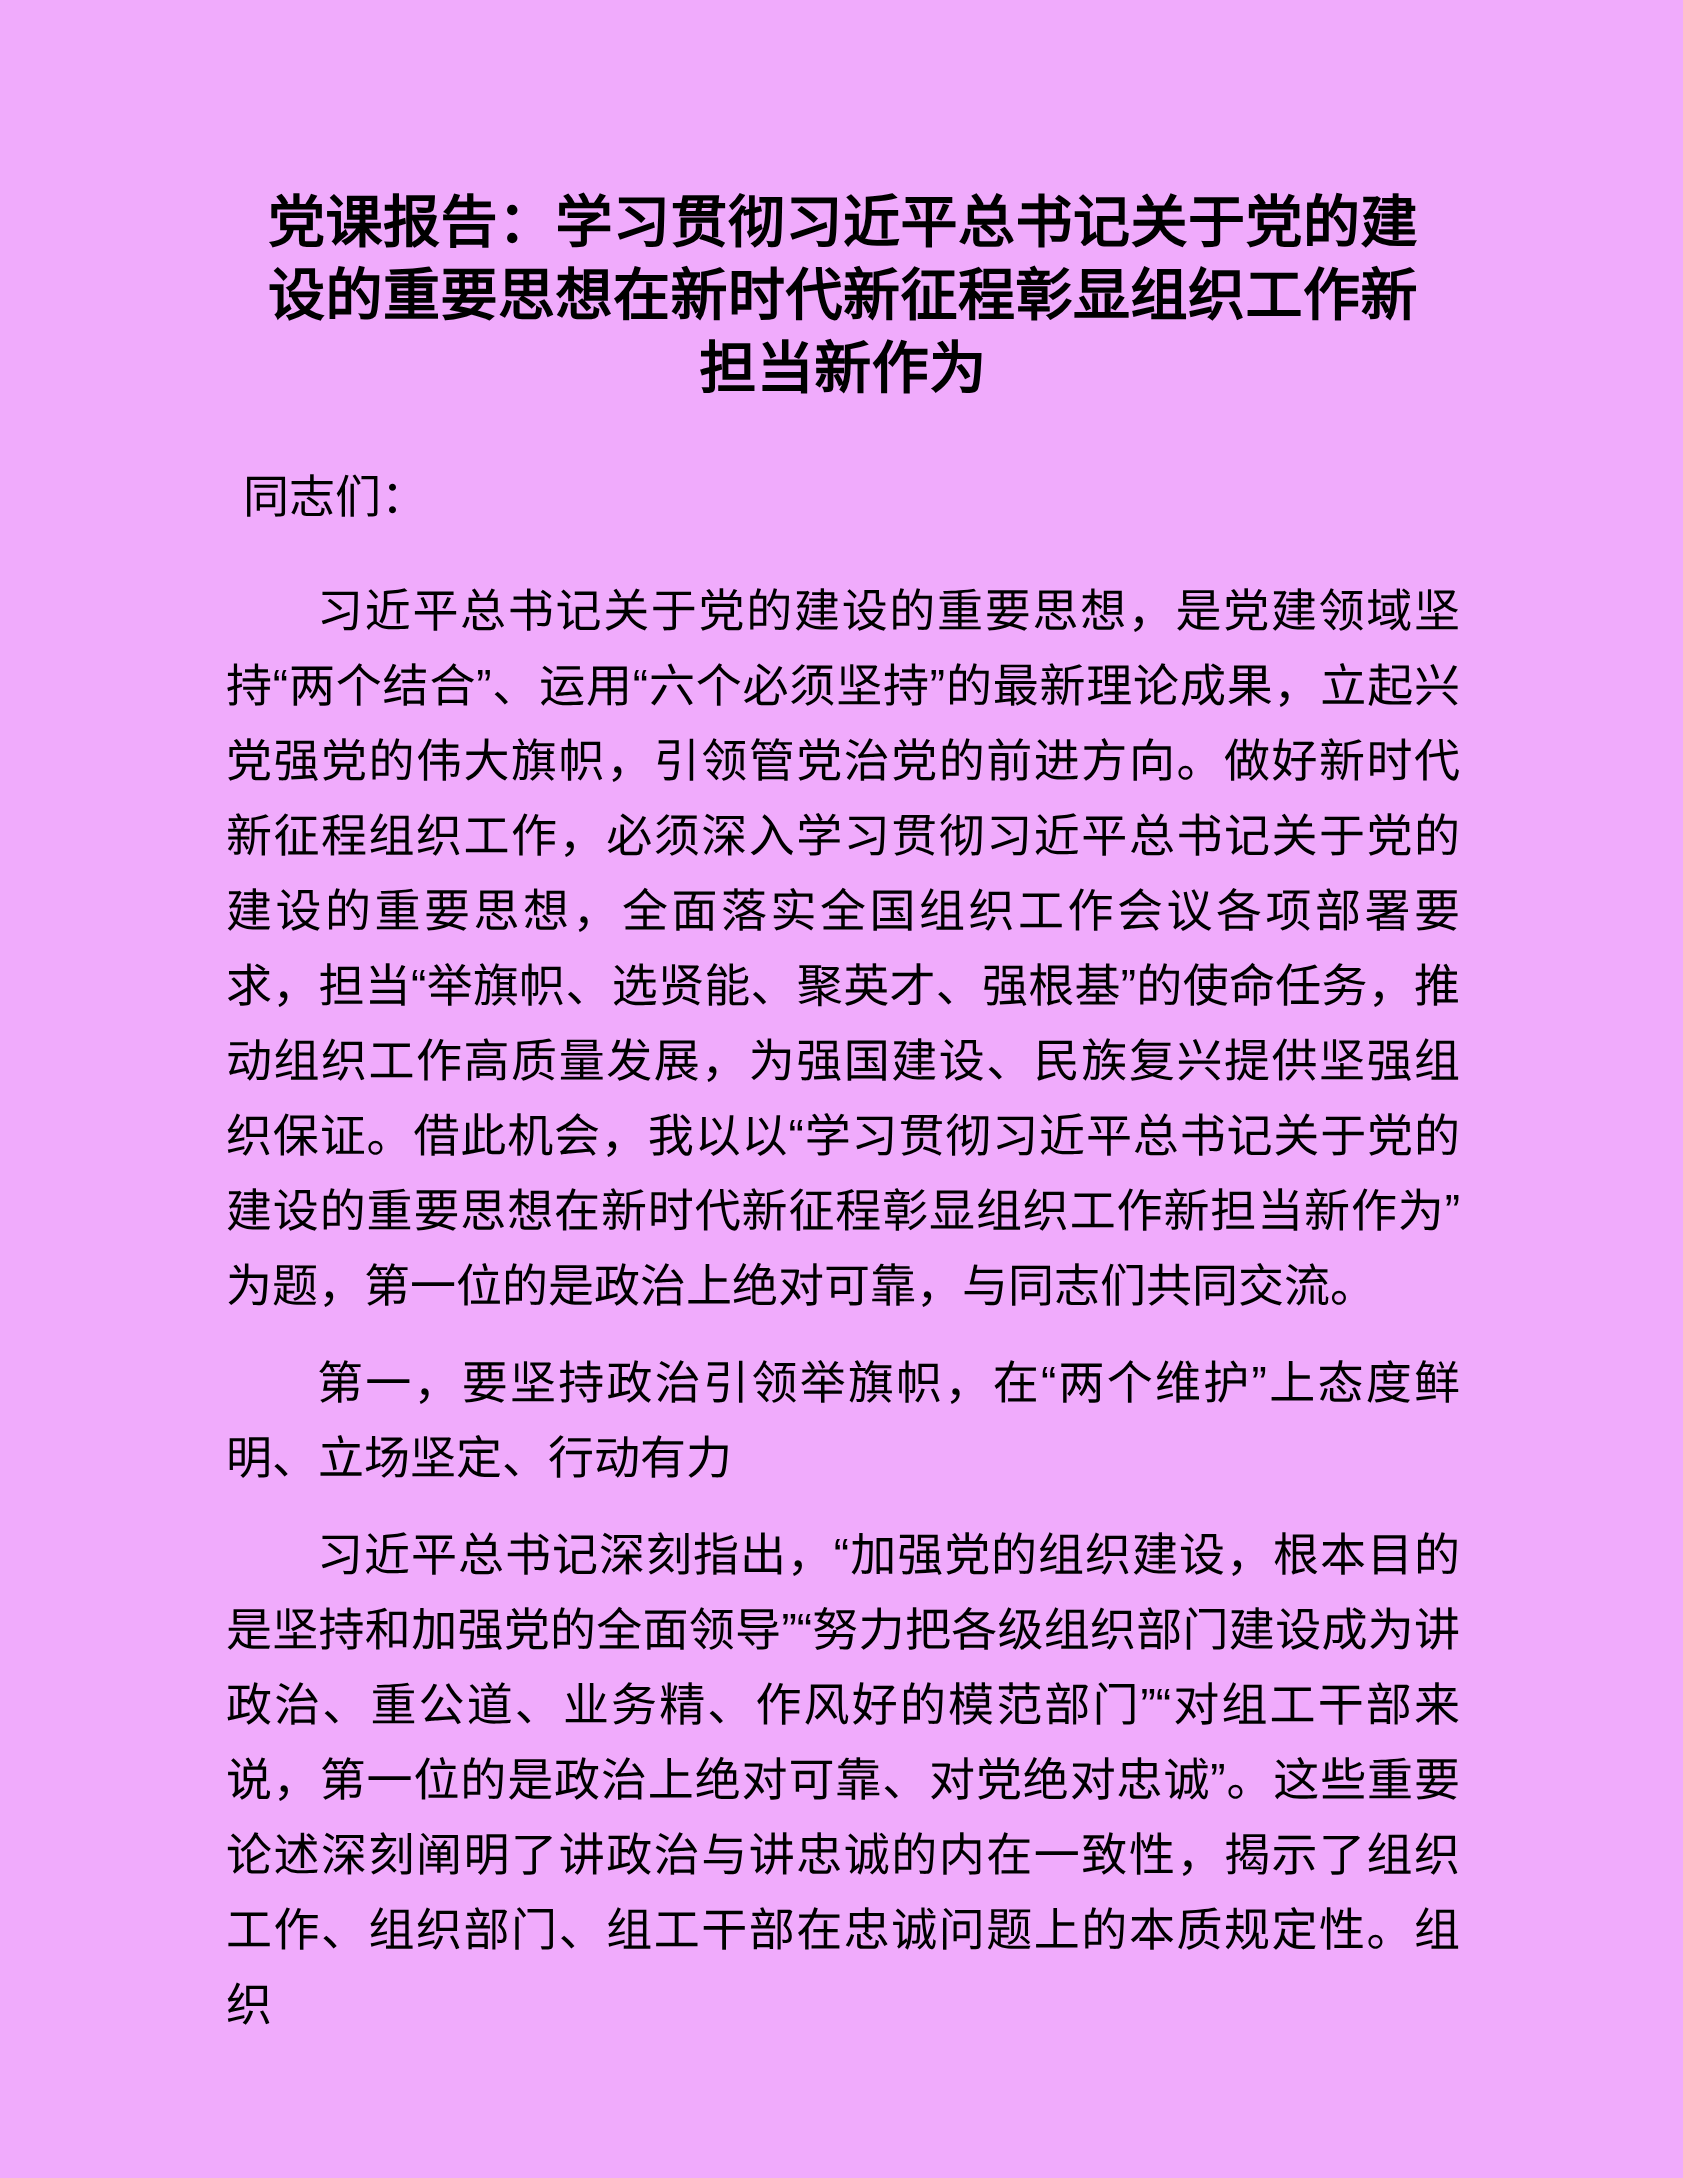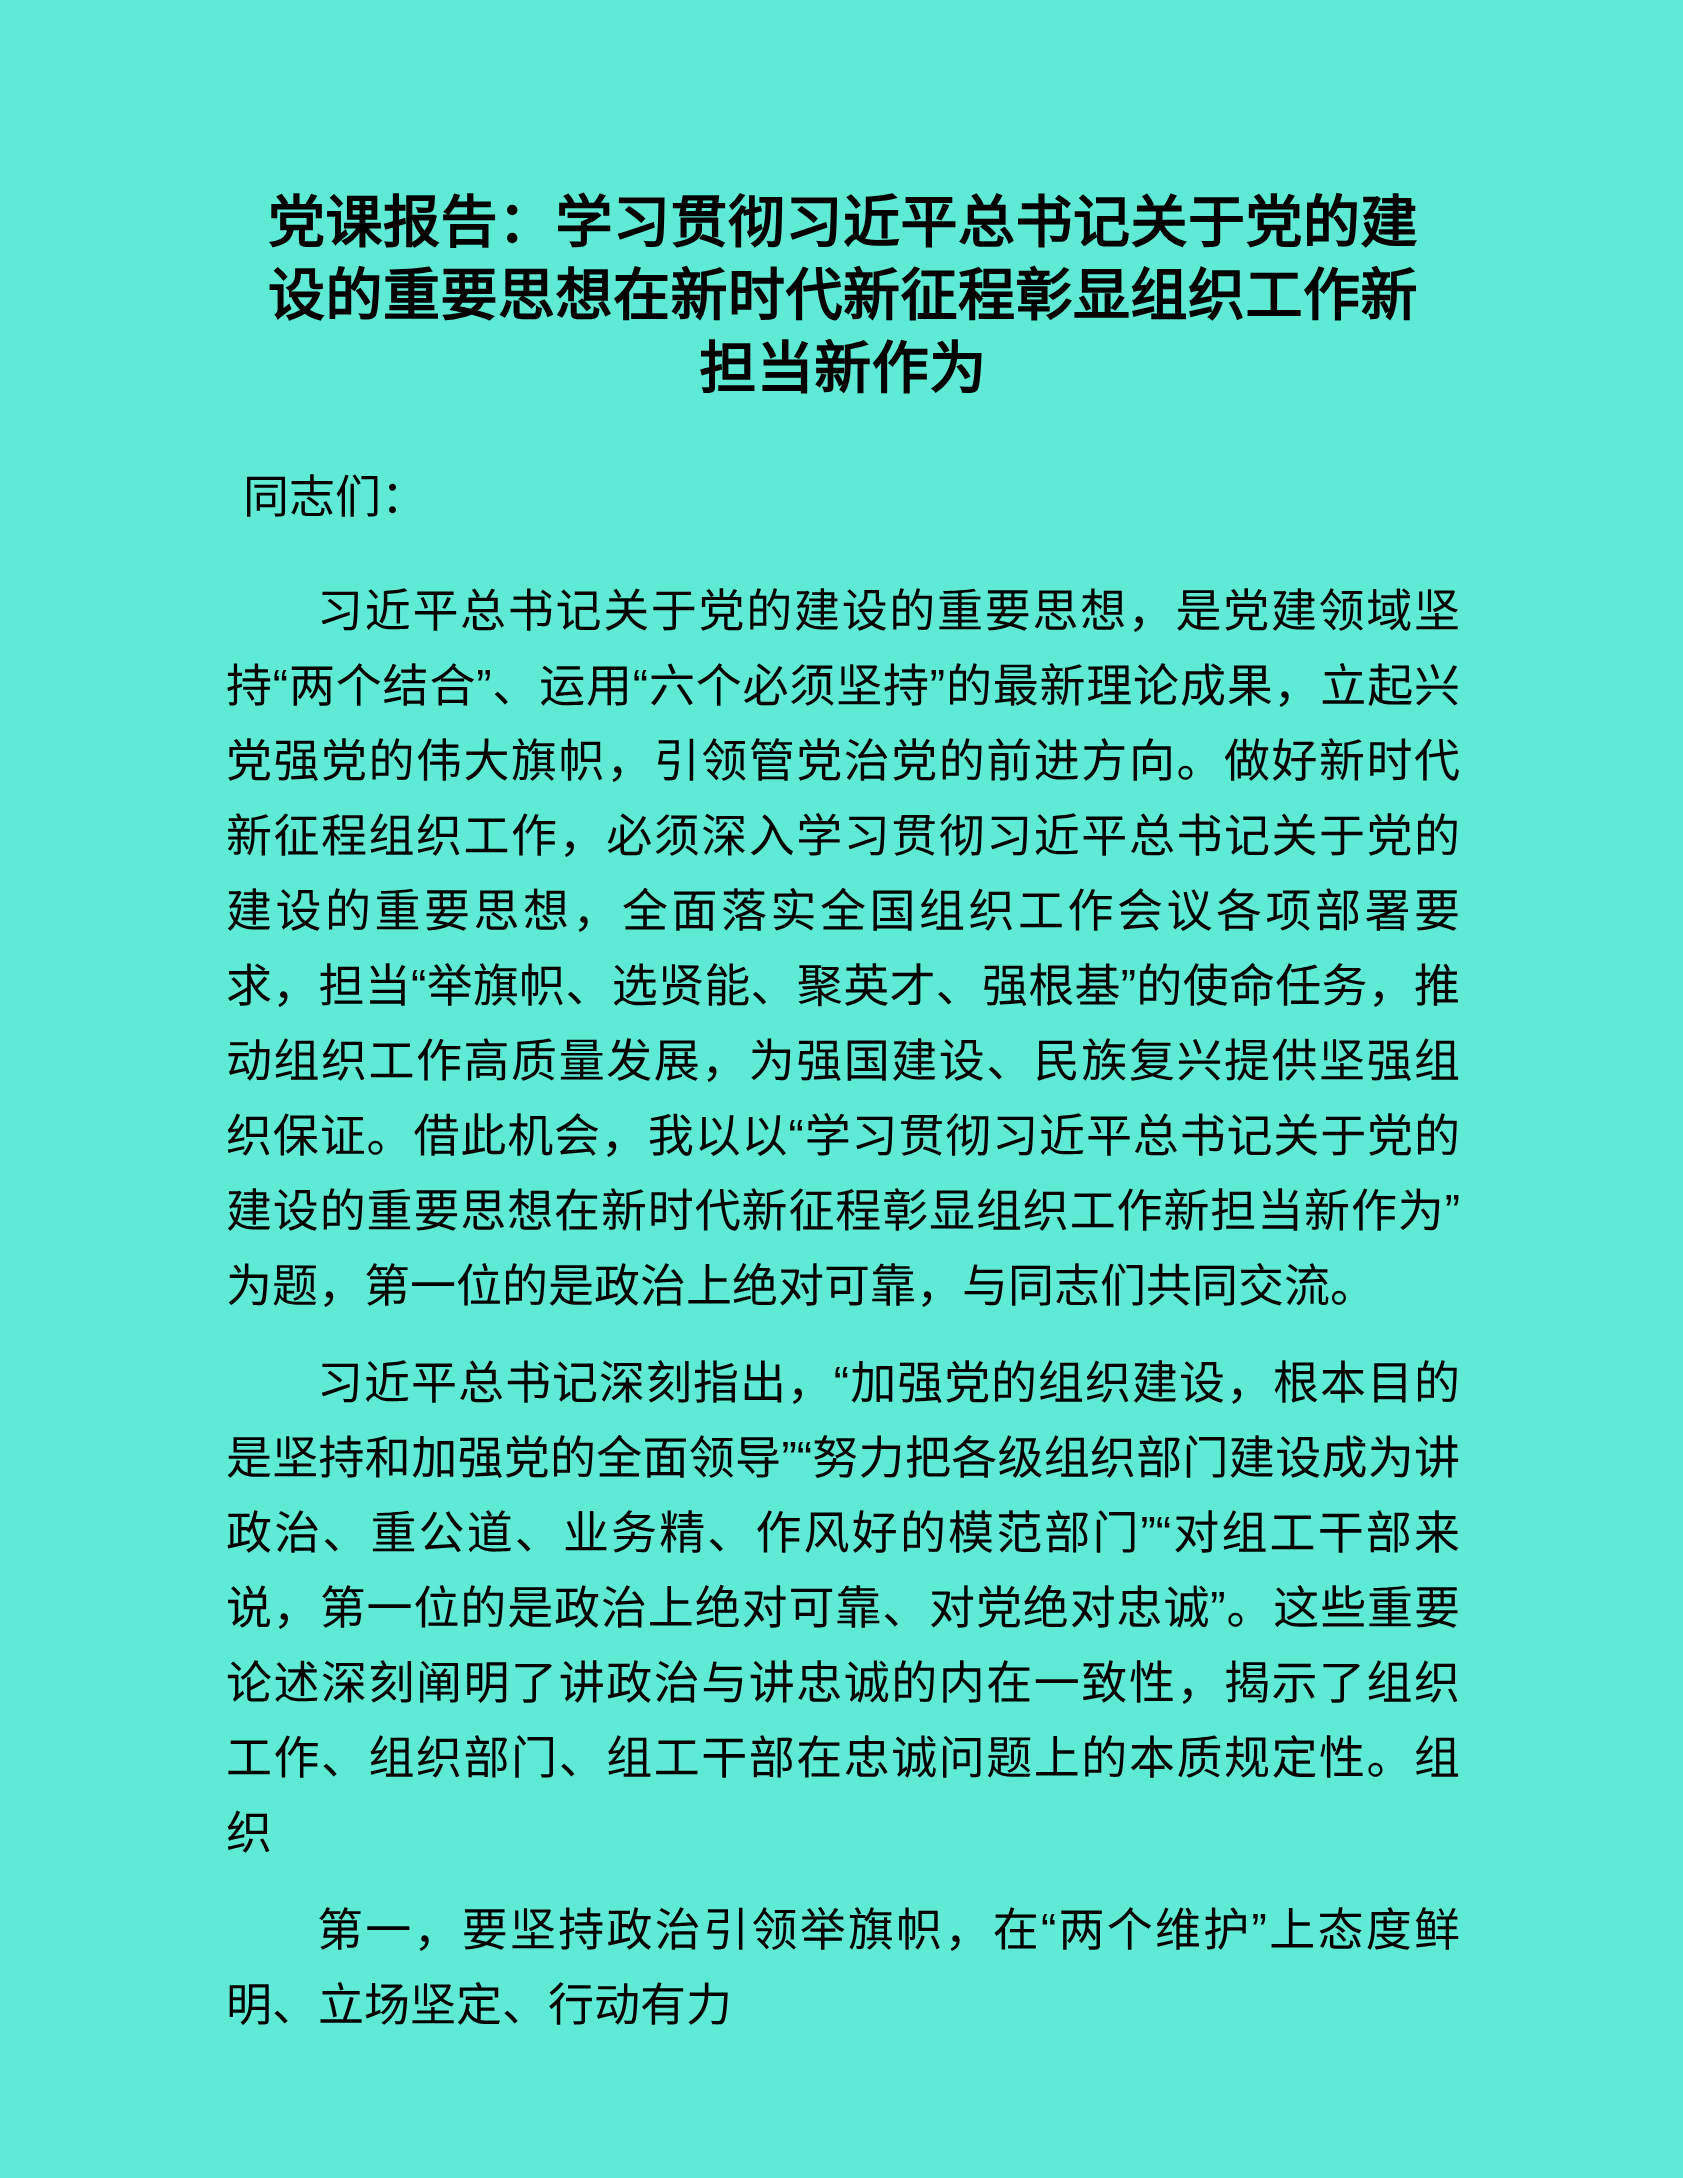--- a/index.html
+++ b/index.html
@@ -10,21 +10,21 @@
   }
   body {
     font-family: "Liberation Sans", "DejaVu Sans", sans-serif;
     color: #000000;
     -webkit-font-smoothing: antialiased;
   }
   .page {
     position: relative;
     width: 1683px;
     height: 2178px;
-    background: #5eead4;
+    background: #f0abfc;
     margin: 0 auto;
     overflow: hidden;
     box-sizing: border-box;
   }
   .page-body {
     position: absolute;
     left: 226px;
     top: 0;
     width: 1234px;
     height: 2178px;
@@ -85,19 +85,19 @@
     <h1 class="doc-title">
       <span style="display: block;">党课报告：学习贯彻习近平总书记关于党的建</span>
       <span style="display: block;">设的重要思想在新时代新征程彰显组织工作新</span>
       <span style="display: block;">担当新作为</span>
     </h1>
 
     <p class="salutation">同志们：</p>
 
     <p class="para">习近平总书记关于党的建设的重要思想，是党建领域坚持“两个结合”、运用“六个必须坚持”的最新理论成果，立起兴党强党的伟大旗帜，引领管党治党的前进方向。做好新时代新征程组织工作，必须深入学习贯彻习近平总书记关于党的建设的重要思想，全面落实全国组织工作会议各项部署要求，担当“举旗帜、选贤能、聚英才、强根基”的使命任务，推动组织工作高质量发展，为强国建设、民族复兴提供坚强组织保证。借此机会，我以以“学习贯彻习近平总书记关于党的建设的重要思想在新时代新征程彰显组织工作新担当新作为”为题，第一位的是政治上绝对可靠，与同志们共同交流。</p>
 
+    <p class="para para-heading">第一，要坚持政治引领举旗帜，在“两个维护”上态度鲜明、立场坚定、行动有力</p>
+
     <p class="para clip-last">习近平总书记深刻指出，“加强党的组织建设，根本目的是坚持和加强党的全面领导”“努力把各级组织部门建设成为讲政治、重公道、业务精、作风好的模范部门”“对组工干部来说，第一位的是政治上绝对可靠、对党绝对忠诚”。这些重要论述深刻阐明了讲政治与讲忠诚的内在一致性，揭示了组织工作、组织部门、组工干部在忠诚问题上的本质规定性。组织</p>
-
-    <p class="para para-heading">第一，要坚持政治引领举旗帜，在“两个维护”上态度鲜明、立场坚定、行动有力</p>
 
   </div>
 </div>
 
 
 </body></html>

